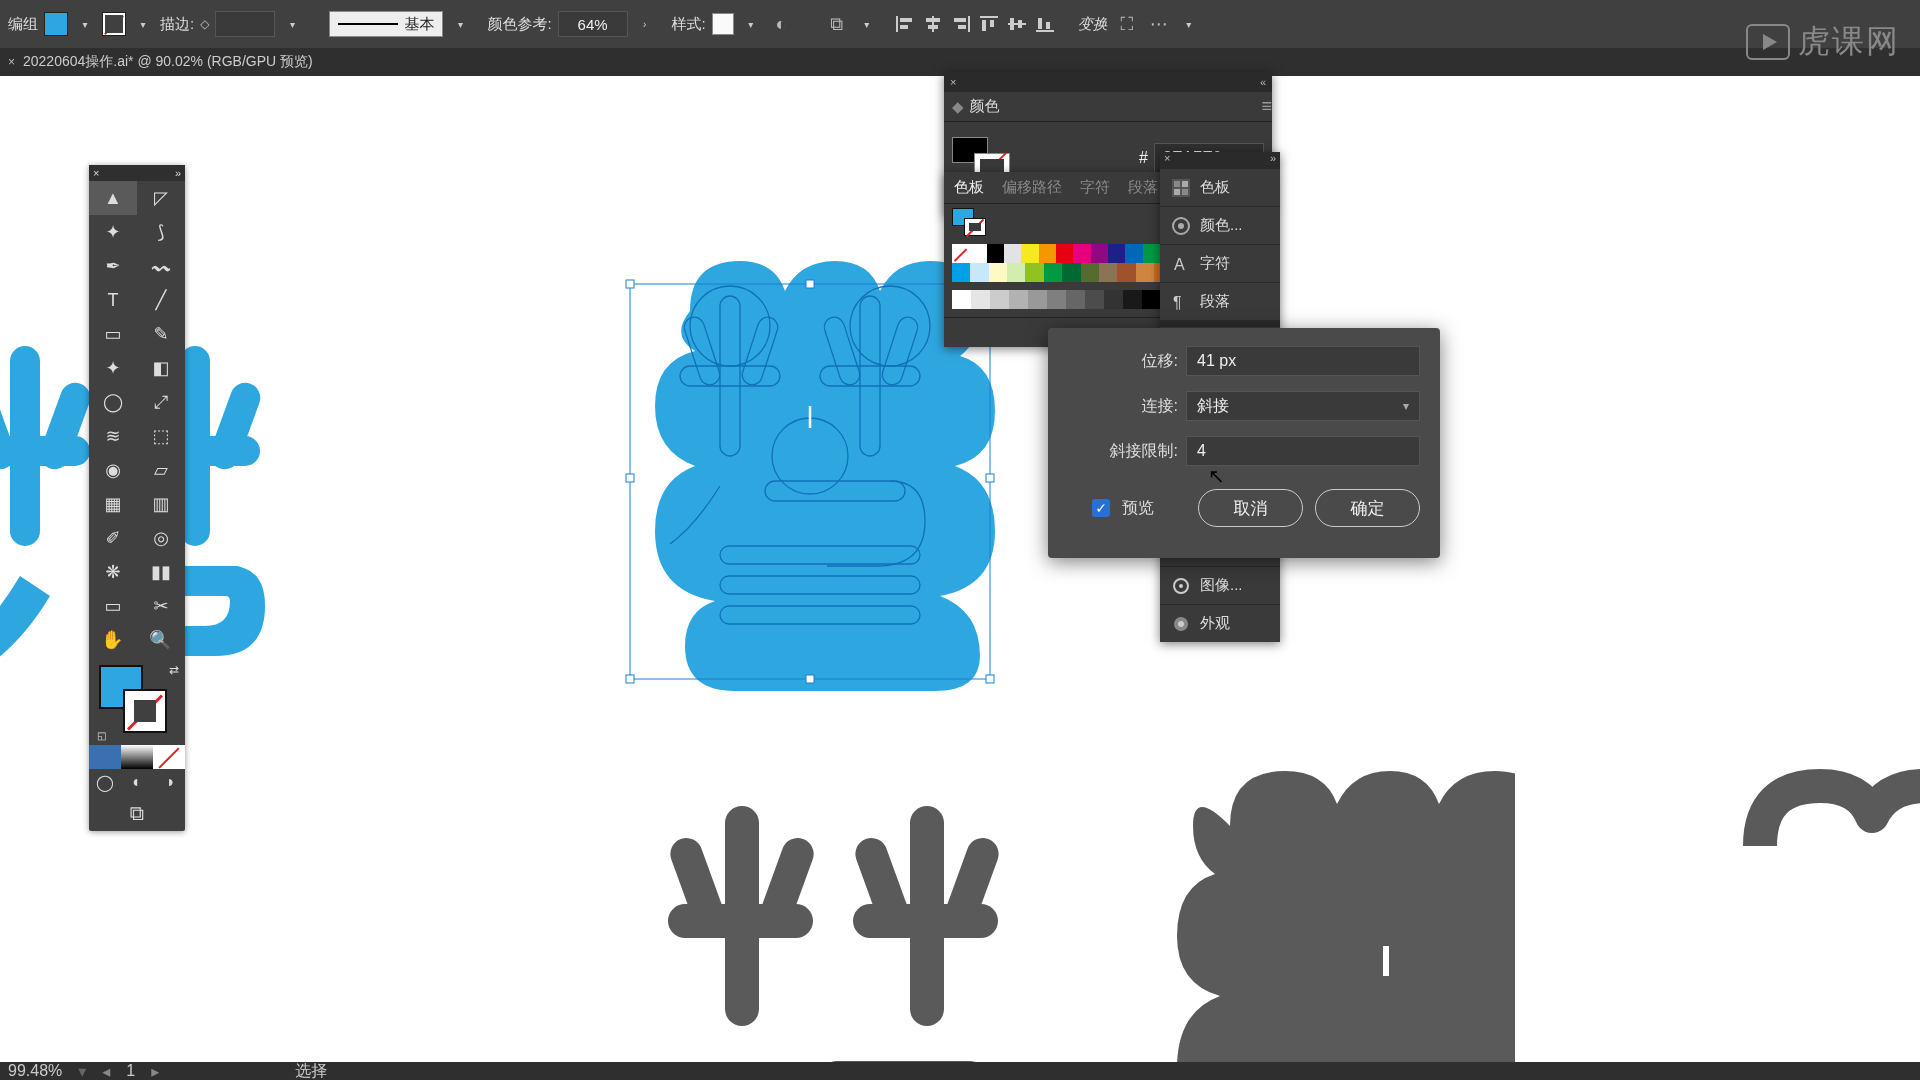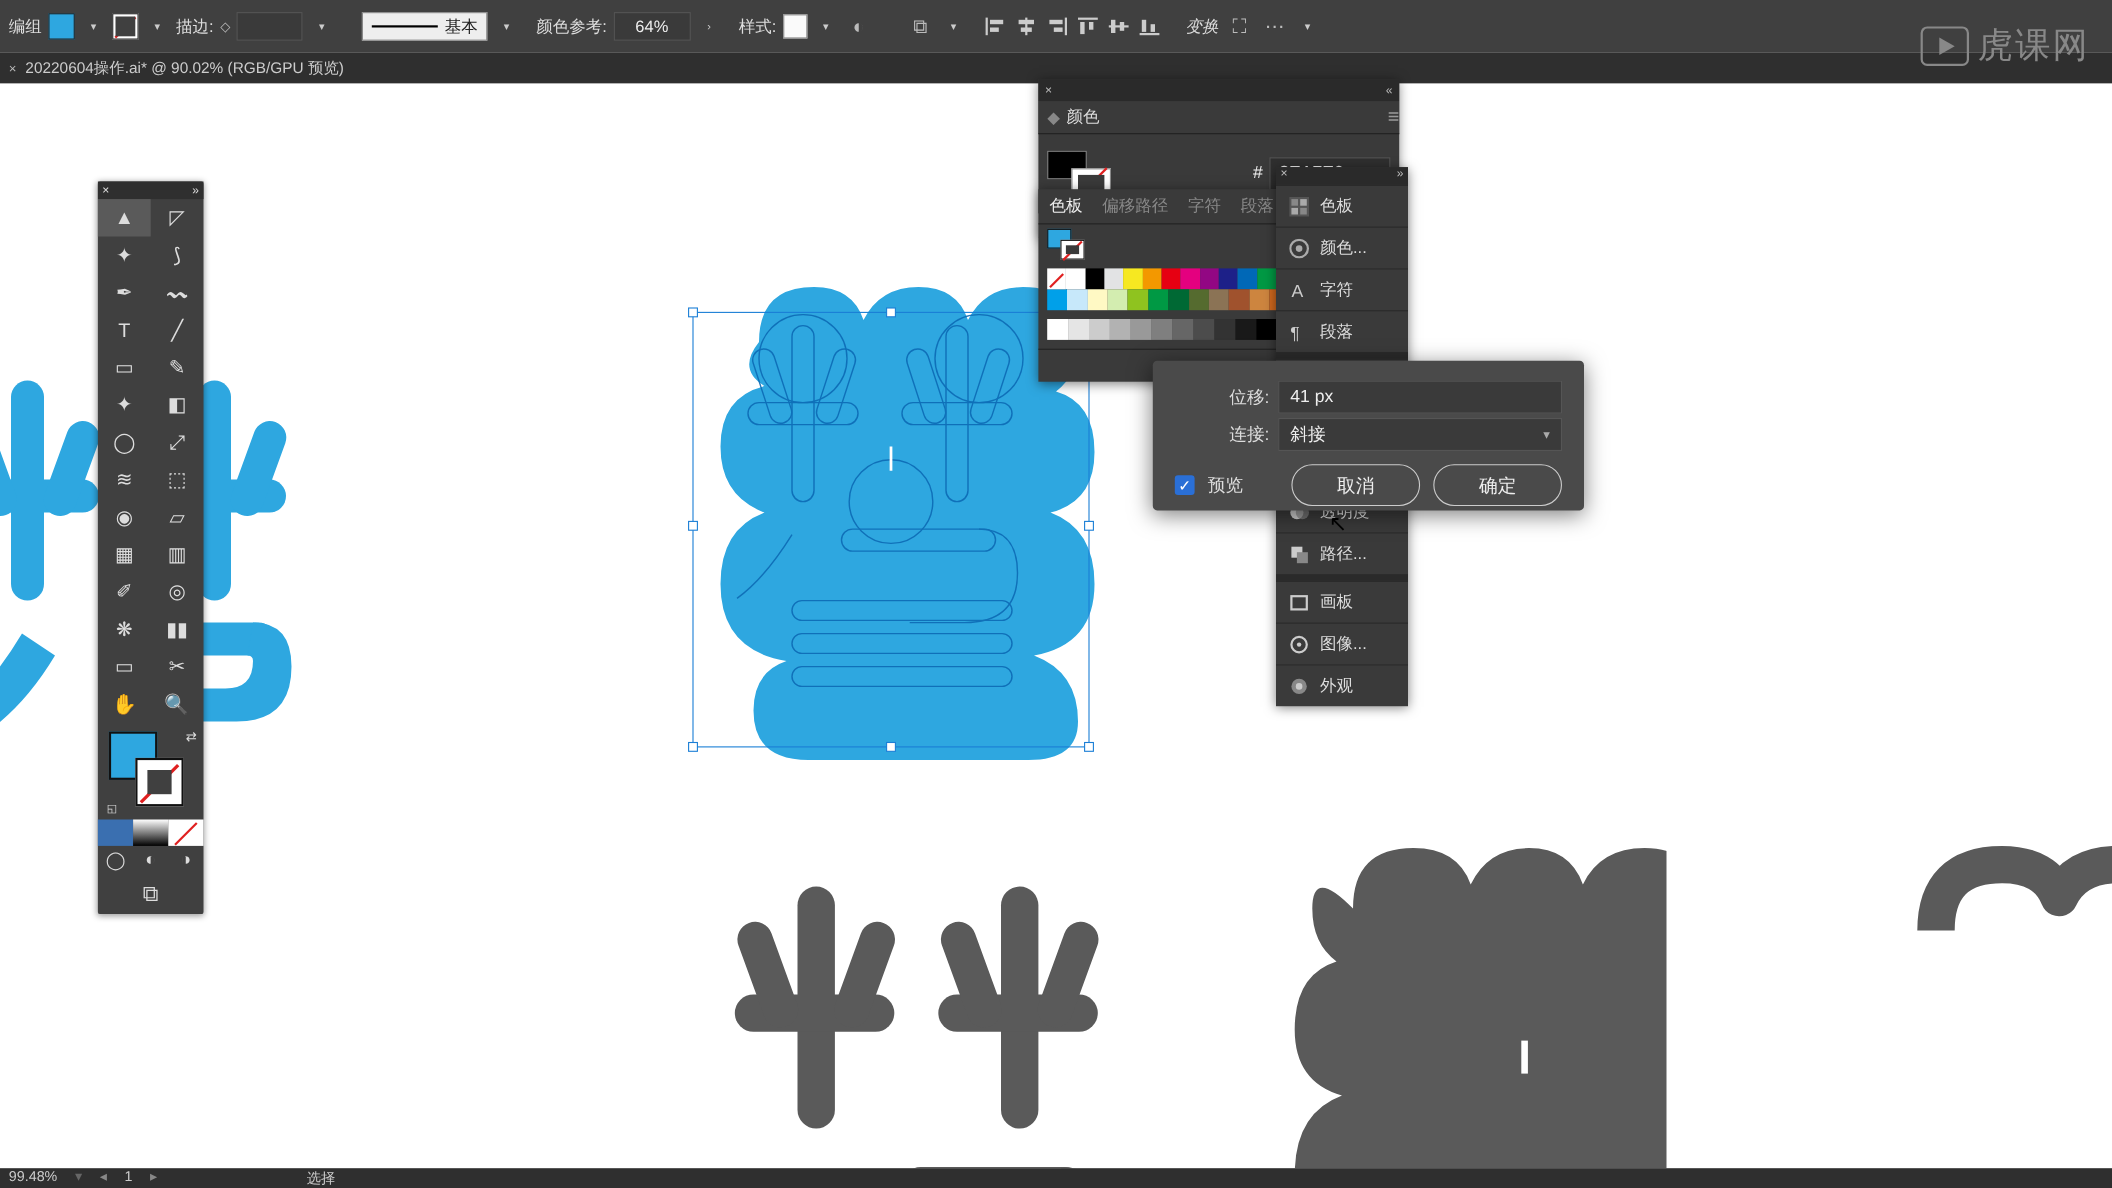--- a/index.html
+++ b/index.html
@@ -94,32 +94,32 @@
 .right-stack{position:absolute;top:152px;right:640px;width:120px;background:#3a3a3a;box-shadow:0 2px 10px rgba(0,0,0,.5);}
 .rs-head{height:16px;background:#2a2a2a;display:flex;justify-content:space-between;padding:0 4px;color:#bbb;font-size:11px;}
 .rs-item{height:38px;display:flex;align-items:center;gap:10px;padding:0 12px;color:#ddd;font-size:15px;border-top:1px solid #2a2a2a;}
 .rs-item:first-of-type{border-top:none;}
 .rs-sep{height:6px;background:#2a2a2a;}
 .rs-item svg{flex-shrink:0;}
 
 
 .dialog{position:absolute;top:328px;left:1048px;width:392px;background:#4a4a4a;border-radius:4px;box-shadow:0 4px 20px rgba(0,0,0,.5);}
 .dialog-title{height:32px;background:#bdbdbd;color:#333;font-size:17px;display:flex;align-items:center;justify-content:center;border-radius:4px 4px 0 0;}
-.dialog-body{padding:18px 20px 4px;display:flex;flex-direction:column;gap:4px;color:#ddd;font-size:16px;}
+.dialog-body{padding:18px 20px 31px;display:flex;flex-direction:column;gap:15px;color:#ddd;font-size:16px;margin-left:24px;}
 .dlg-row{display:flex;align-items:center;gap:8px;}
 .dlg-row .lab{width:86px;text-align:right;}
 .dlg-in{flex:1;height:30px;background:#3a3a3a;border:1px solid #555;color:#eee;display:flex;align-items:center;padding:0 10px;}
 .dlg-select{flex:1;height:30px;background:#3a3a3a;border:1px solid #555;color:#eee;display:flex;align-items:center;justify-content:space-between;padding:0 10px;}
 .dlg-foot{display:flex;align-items:center;gap:12px;padding-top:8px;}
 .chk{width:18px;height:18px;background:#2a6fd6;border-radius:3px;display:flex;align-items:center;justify-content:center;color:#fff;font-size:14px;}
 .btn{flex:1;height:38px;border:1.5px solid #ccc;border-radius:20px;display:flex;align-items:center;justify-content:center;color:#eee;font-size:17px;}
 .cursor{position:absolute;top:464px;left:1208px;font-size:20px;color:#000;pointer-events:none;}
 
 
-.status-bar{position:absolute;left:0;right:0;bottom:0;height:18px;background:#2f2f2f;display:flex;align-items:flex-start;color:#ccc;font-size:13px;padding-left:8px;gap:16px;}
+.status-bar{position:absolute;left:0;right:0;bottom:0;height:18px;background:#2f2f2f;display:flex;align-items:center;color:#ccc;font-size:16px;padding-left:8px;gap:16px;}
 .status-bar .divider{color:#666;}
 
 
 .watermark{position:absolute;top:20px;right:20px;display:flex;align-items:center;gap:8px;color:#888;font-size:32px;font-weight:400;letter-spacing:2px;}
 .wm-icon{width:44px;height:36px;border:2.5px solid #888;border-radius:6px;display:flex;align-items:center;justify-content:center;}
 .wm-icon::before{content:'';width:0;height:0;border-left:14px solid #888;border-top:8px solid transparent;border-bottom:8px solid transparent;margin-left:3px;}
 </style>
 </head>
 <body>
 
@@ -556,20 +556,24 @@
       <span class="lab">位移:</span>
       <div class="dlg-in">41 px</div>
     </div>
     <div class="dlg-row">
       <span class="lab">连接:</span>
       <div class="dlg-select">
         <span>斜接</span>
         <span style="font-size:12px;color:#aaa;">▾</span>
       </div>
     </div>
+    <div class="dlg-row">
+      <span class="lab">斜接限制:</span>
+      <div class="dlg-in">4</div>
+    </div>
     <div class="dlg-foot">
       <div class="chk">✓</div>
       <span>预览</span>
       <div style="flex:0 0 20px"></div>
       <div class="btn">取消</div>
       <div class="btn">确定</div>
     </div>
   </div>
 </div>
 <div class="cursor">↖</div>

